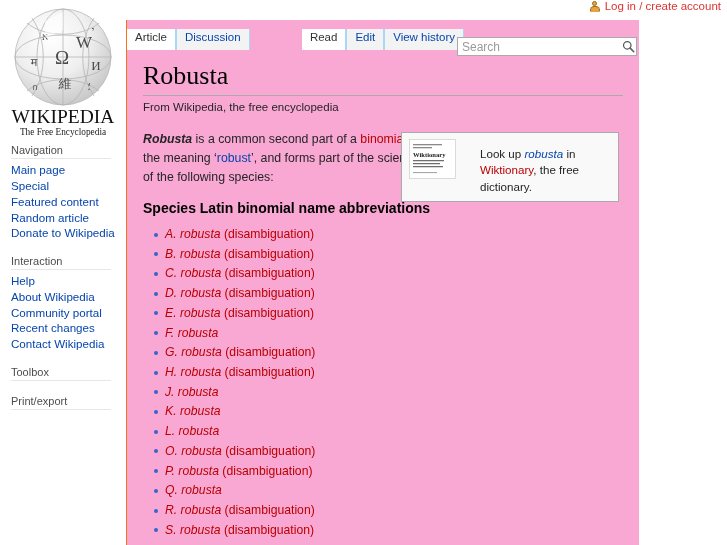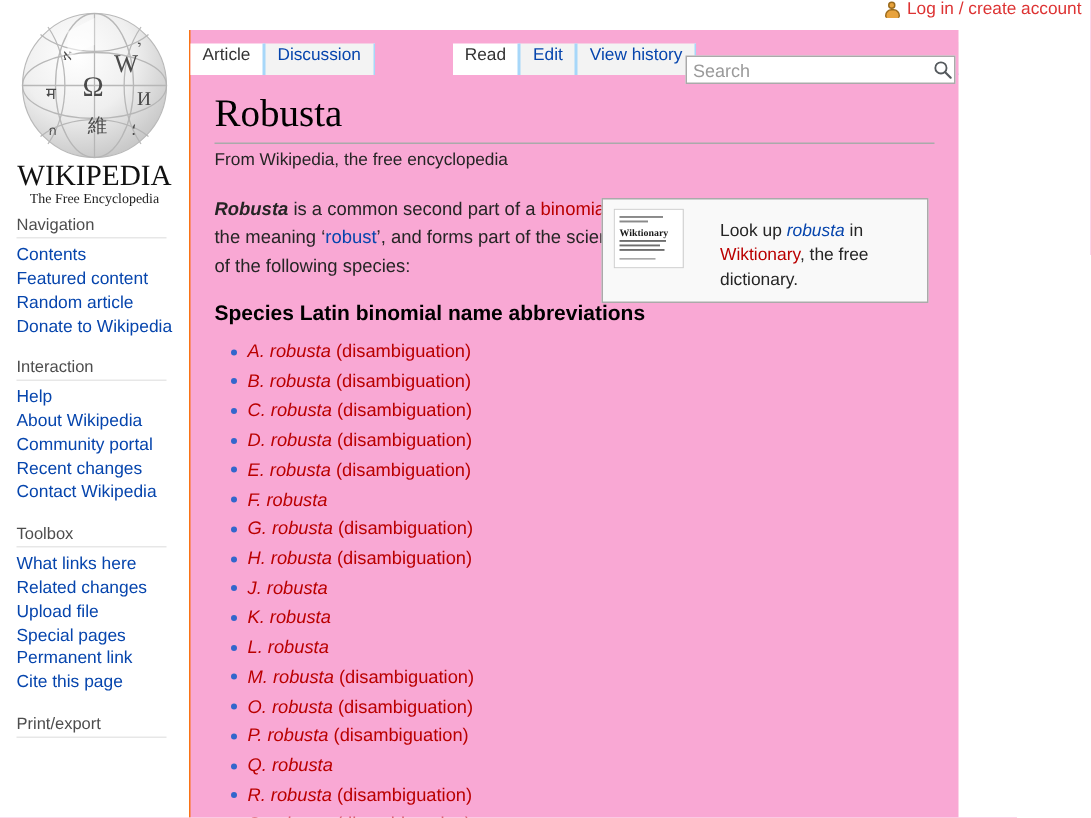--- a/index.html
+++ b/index.html
@@ -354,48 +354,41 @@
       <path d="M40 17 L58 8 L58 26 L40 34 Z" fill="#ffffff" opacity="0.55"></path>
 
       <text x="58" y="119" font-size="19.5" text-anchor="middle" font-family="Liberation Serif, serif" fill="#111111">WIKIPEDIA</text>
       <text x="58" y="131" font-size="9.3" text-anchor="middle" font-family="Liberation Serif, serif" fill="#222222">The Free Encyclopedia</text>
     </svg>
   </div>
 
   <div class="portlet">
     <h3>Navigation</h3>
     <ul>
-      <li><a href="#">Contents</a></li>
+      <li><a href="#">Main page</a></li>
+      <li><a href="#">Special</a></li>
       <li><a href="#">Featured content</a></li>
       <li><a href="#">Random article</a></li>
       <li><a href="#">Donate to Wikipedia</a></li>
     </ul>
   </div>
 
   <div class="portlet">
     <h3>Interaction</h3>
     <ul>
       <li><a href="#">Help</a></li>
       <li><a href="#">About Wikipedia</a></li>
       <li><a href="#">Community portal</a></li>
       <li><a href="#">Recent changes</a></li>
       <li><a href="#">Contact Wikipedia</a></li>
     </ul>
   </div>
 
   <div class="portlet">
     <h3>Toolbox</h3>
-    <ul>
-      <li><a href="#">What links here</a></li>
-      <li><a href="#">Related changes</a></li>
-      <li><a href="#">Upload file</a></li>
-      <li><a href="#">Special pages</a></li>
-      <li><a href="#">Permanent link</a></li>
-      <li><a href="#">Cite this page</a></li>
-    </ul>
   </div>
 
   <div class="portlet">
     <h3>Print/export</h3>
   </div>
 </div>
 
 <div id="content-wrap">
 
   <div id="tab-strip">
@@ -460,21 +453,20 @@
           <li><a href="#" class="red"><i>B. robusta</i><span class="dis"> (disambiguation)</span></a></li>
           <li><a href="#" class="red"><i>C. robusta</i><span class="dis"> (disambiguation)</span></a></li>
           <li><a href="#" class="red"><i>D. robusta</i><span class="dis"> (disambiguation)</span></a></li>
           <li><a href="#" class="red"><i>E. robusta</i><span class="dis"> (disambiguation)</span></a></li>
           <li><a href="#" class="red"><i>F. robusta</i></a></li>
           <li><a href="#" class="red"><i>G. robusta</i><span class="dis"> (disambiguation)</span></a></li>
           <li><a href="#" class="red"><i>H. robusta</i><span class="dis"> (disambiguation)</span></a></li>
           <li><a href="#" class="red"><i>J. robusta</i></a></li>
           <li><a href="#" class="red"><i>K. robusta</i></a></li>
           <li><a href="#" class="red"><i>L. robusta</i></a></li>
-          <li><a href="#" class="red"><i>M. robusta</i><span class="dis"> (disambiguation)</span></a></li>
           <li><a href="#" class="red"><i>O. robusta</i><span class="dis"> (disambiguation)</span></a></li>
           <li><a href="#" class="red"><i>P. robusta</i><span class="dis"> (disambiguation)</span></a></li>
           <li><a href="#" class="red"><i>Q. robusta</i></a></li>
           <li><a href="#" class="red"><i>R. robusta</i><span class="dis"> (disambiguation)</span></a></li>
           <li><a href="#" class="red"><i>S. robusta</i><span class="dis"> (disambiguation)</span></a></li>
         </ul>
 
     </div>
   </div>
 </div>

